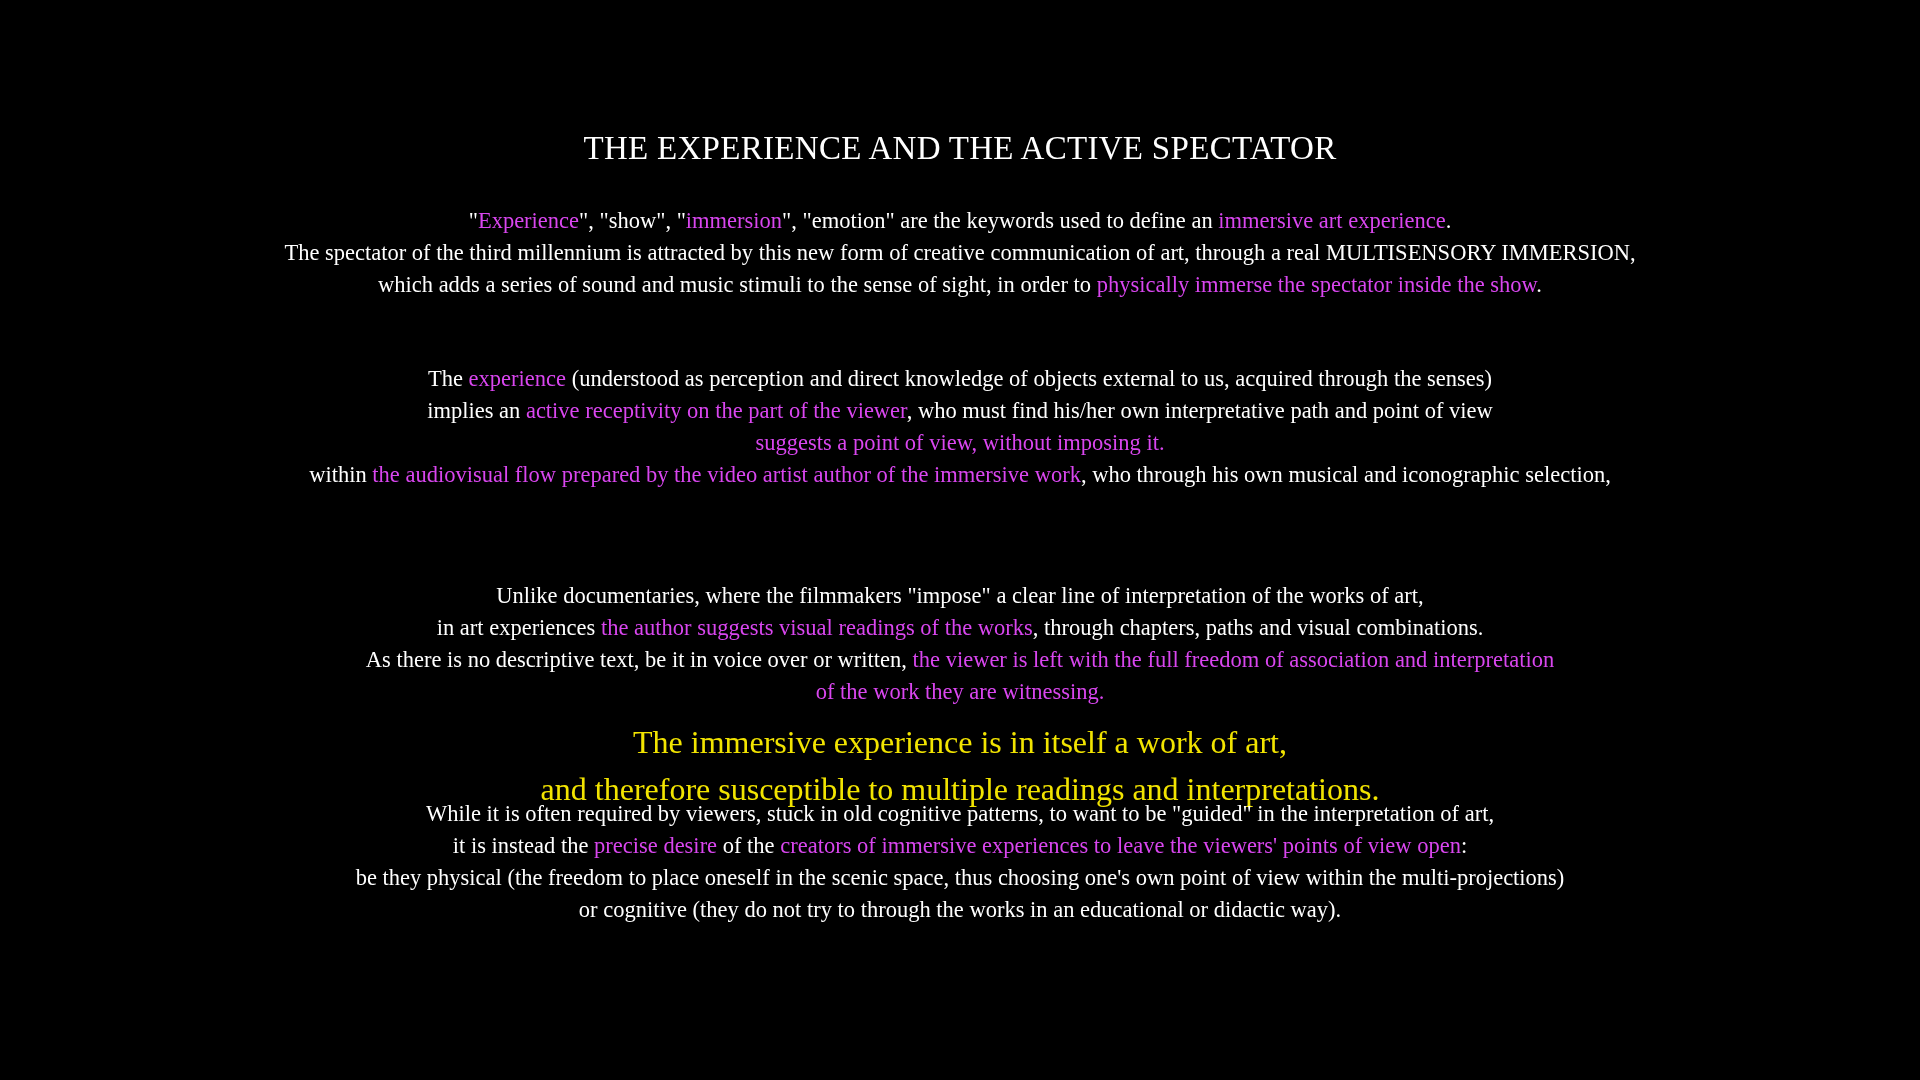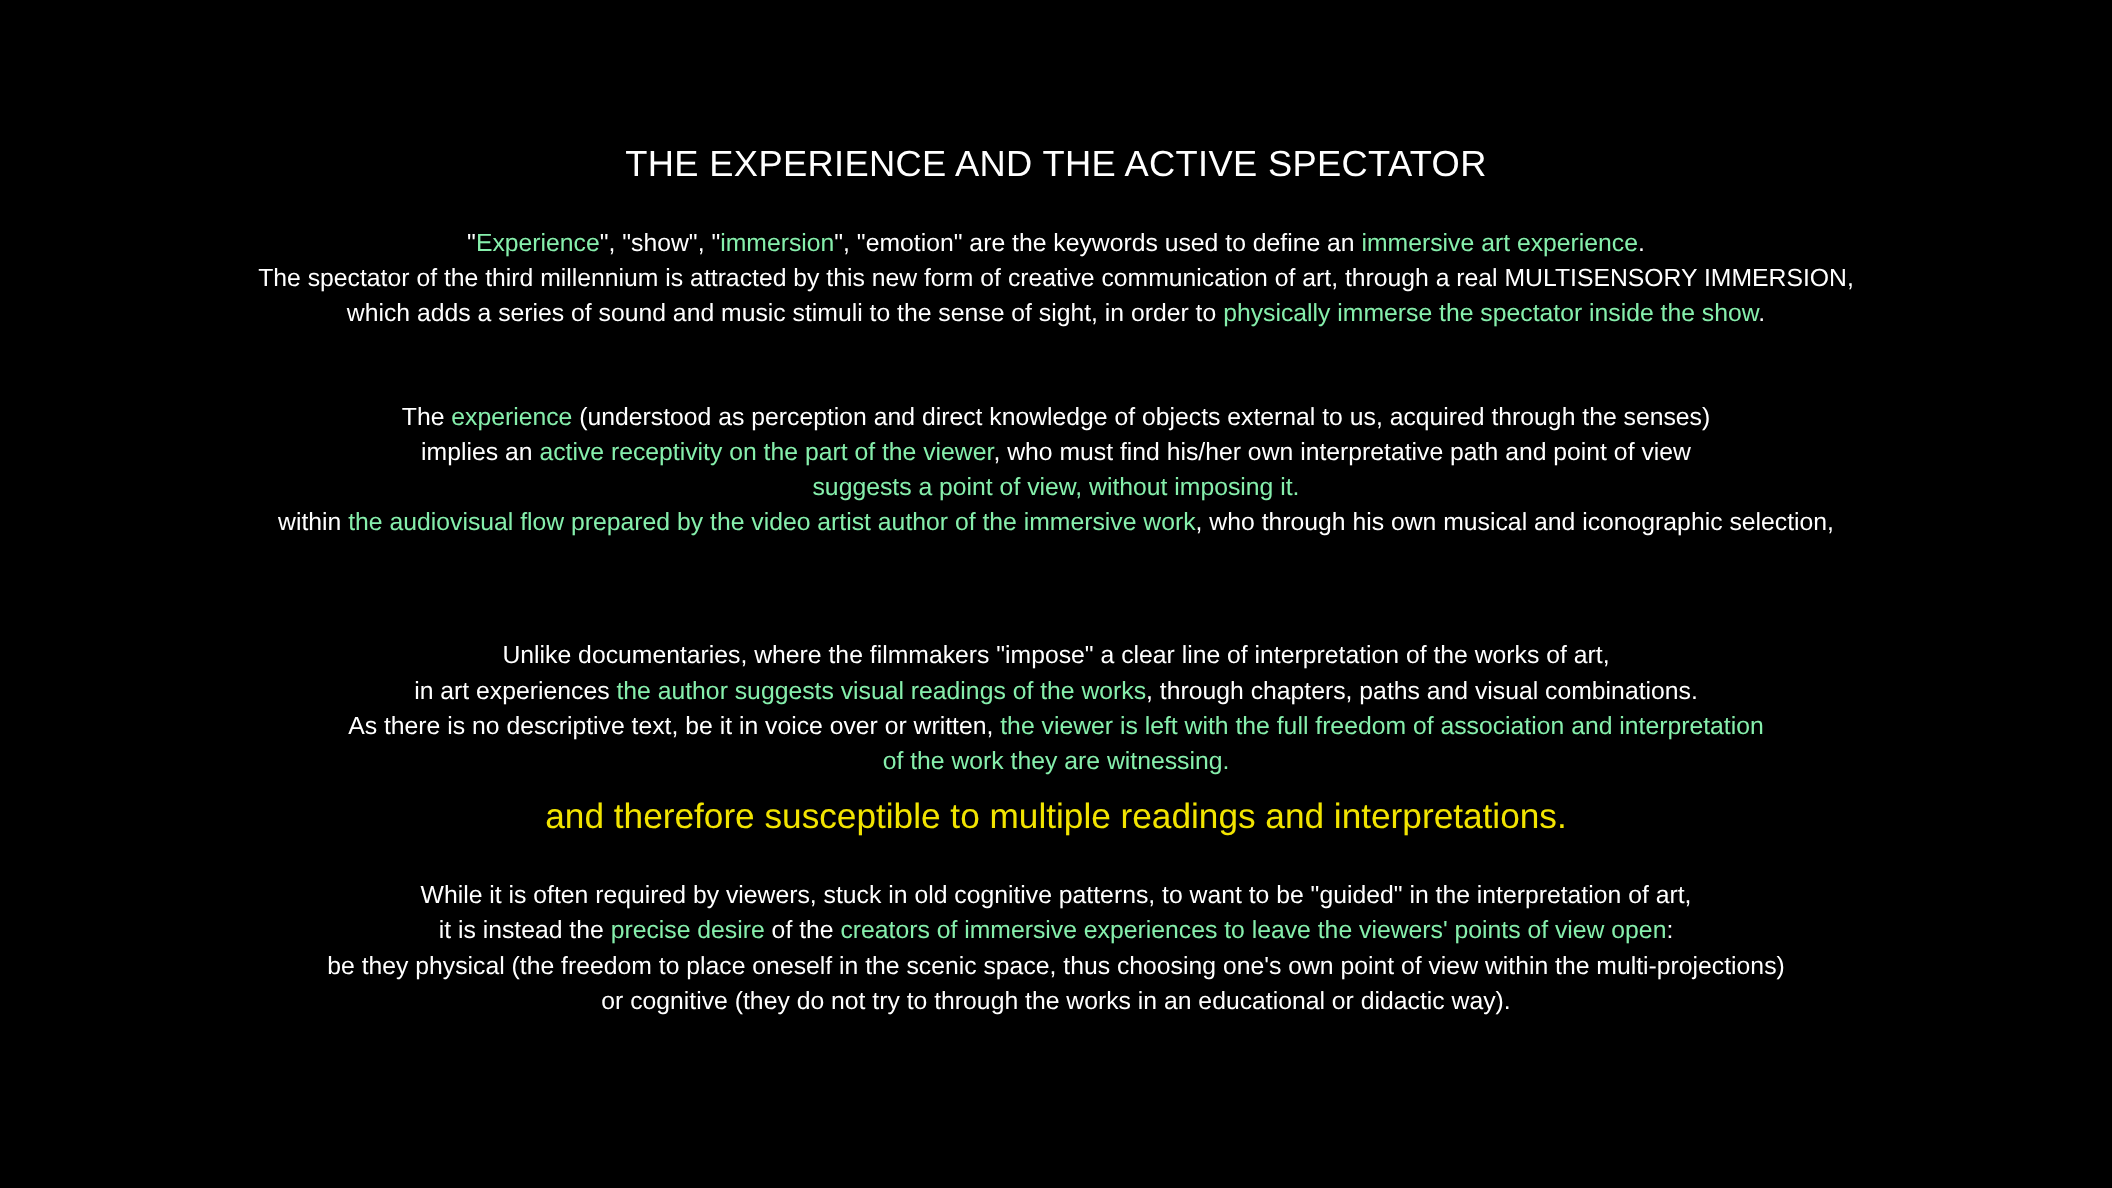--- a/index.html
+++ b/index.html
@@ -13,20 +13,21 @@
   body {
     font-family: "Liberation Sans", sans-serif;
     color: #ffffff;
   }
   .slide {
     width: 1920px;
     height: 1080px;
     position: relative;
     background: #000000;
     box-sizing: border-box;
+    font-family: Liberation Serif, serif;
   }
   .title {
     position: absolute;
     top: 108px;
     left: 0;
     width: 1920px;
     text-align: center;
     font-size: 33px;
     letter-spacing: 0.3px;
     color: #ffffff;
@@ -35,21 +36,21 @@
   .block {
     position: absolute;
     left: 0;
     width: 1920px;
     text-align: center;
     font-size: 22.5px;
     line-height: 32px;
     color: #ffffff;
   }
   .block .line { display: block; white-space: nowrap; }
-  .hl { color: #86efac; }
+  .hl { color: #d946ef; }
   .big {
     position: absolute;
     left: 0;
     width: 1920px;
     text-align: center;
     font-size: 32px;
     line-height: 47px;
     color: #f2e400;
   }
   .big .line { display: block; white-space: nowrap; }
@@ -81,20 +82,21 @@
   </div>
 
   <div class="block" id="block3">
     <span class="line">Unlike documentaries, where the filmmakers "impose" a clear line of interpretation of the works of art,</span>
     <span class="line"><span>in art experiences </span><span class="hl">the author suggests visual readings of the works</span><span>, through chapters, paths and visual combinations.</span></span>
     <span class="line"><span>As there is no descriptive text, be it in voice over or written, </span><span class="hl">the viewer is left with the full freedom of association and interpretation</span></span>
     <span class="line hl">of the work they are witnessing.</span>
   </div>
 
   <div class="big" id="bigstatement">
+    <span class="line">The immersive experience is in itself a work of art,</span>
     <span class="line">and therefore susceptible to multiple readings and interpretations.</span>
   </div>
 
   <div class="block" id="block4">
     <span class="line">While it is often required by viewers, stuck in old cognitive patterns, to want to be "guided" in the interpretation of art,</span>
     <span class="line"><span>it is instead the </span><span class="hl">precise desire</span><span> of the </span><span class="hl">creators of immersive experiences to leave the viewers' points of view open</span><span>:</span></span>
     <span class="line">be they physical (the freedom to place oneself in the scenic space, thus choosing one's own point of view within the multi-projections)</span>
     <span class="line">or cognitive (they do not try to through the works in an educational or didactic way).</span>
   </div>
 

